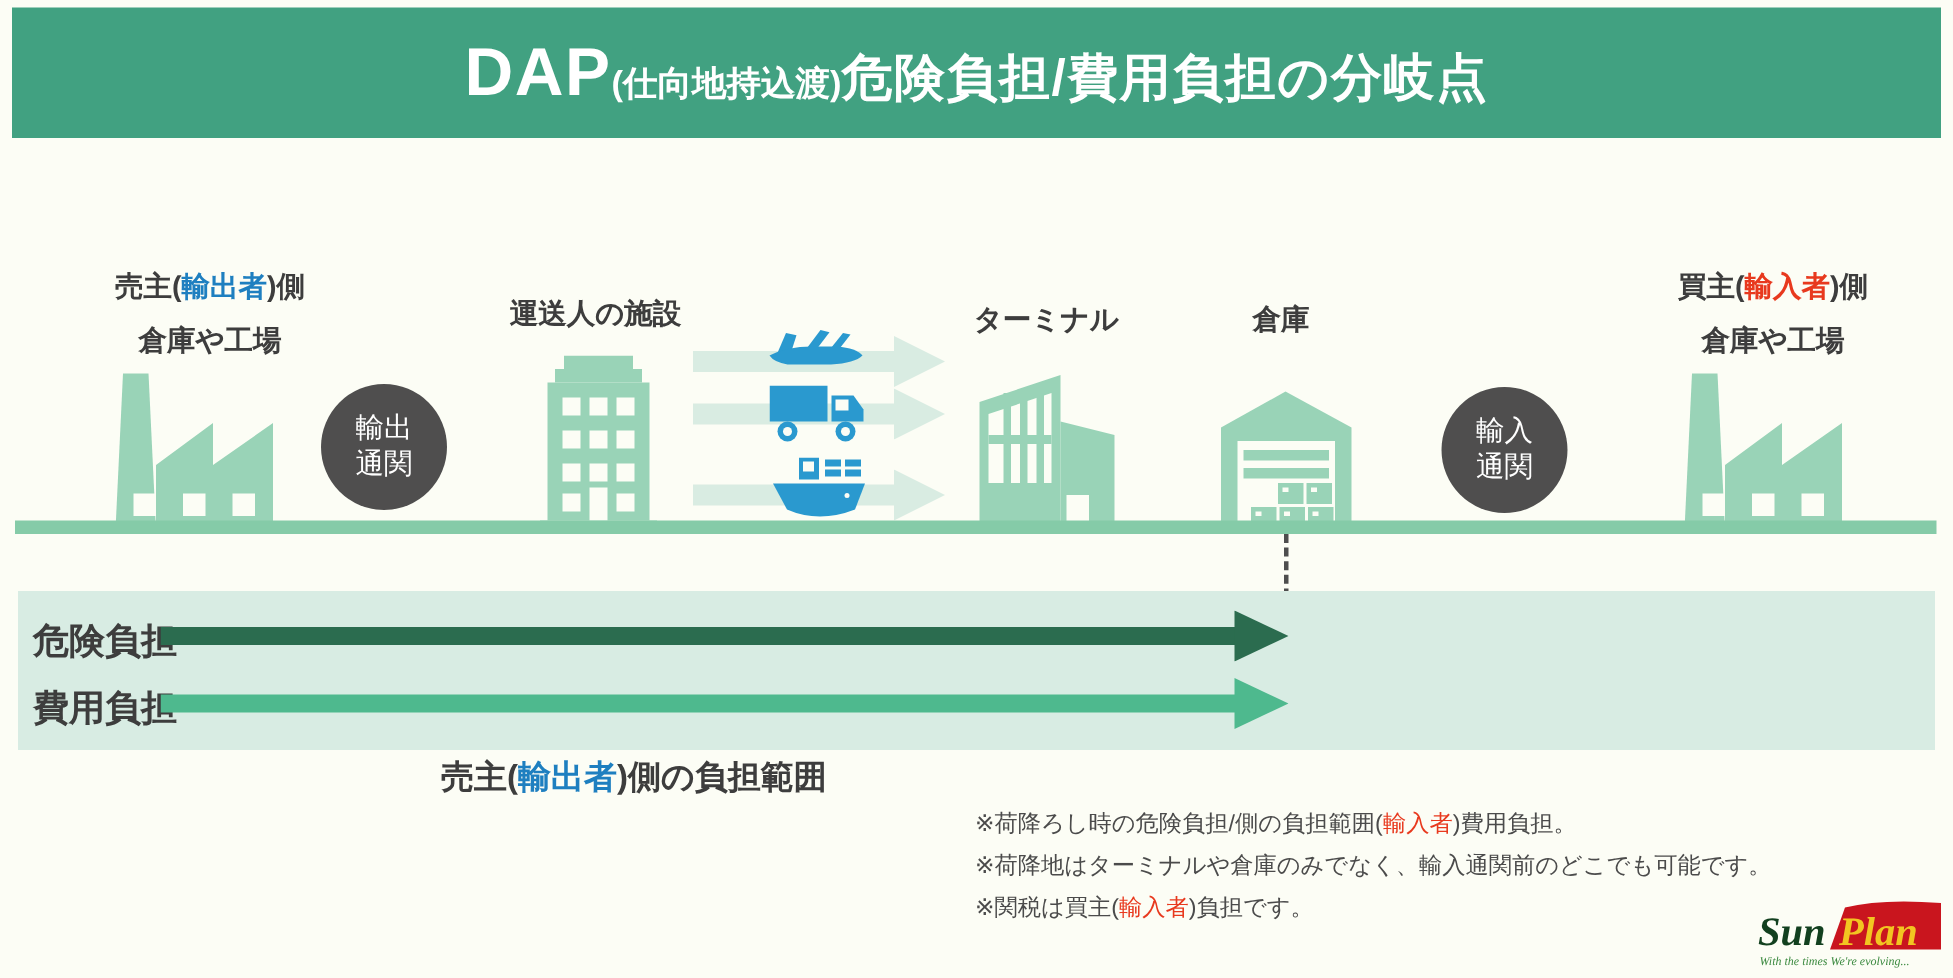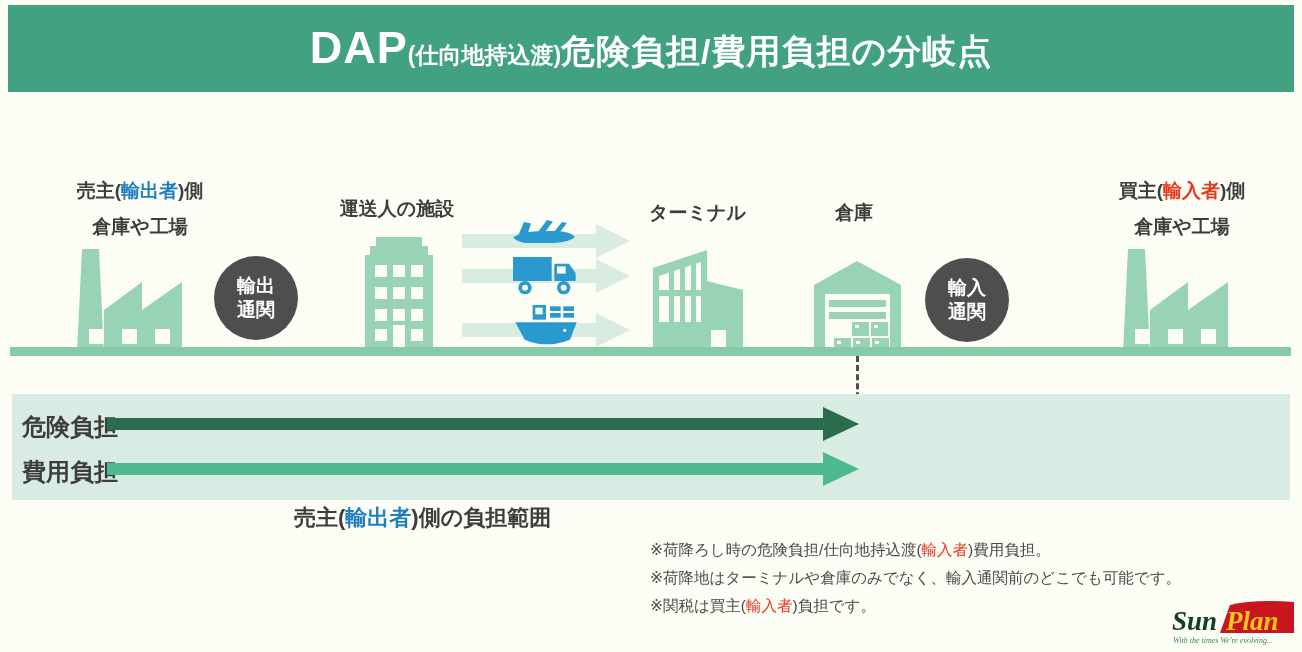--- a/index.html
+++ b/index.html
@@ -17,21 +17,21 @@
   .t-rest { font-size:34px; letter-spacing:1px; }
 
   
   .node-label { position:absolute; text-align:center; font-weight:bold; font-size:19px;
                 color:var(--text-dark,#3d3d3d); white-space:nowrap; }
   .em-blue { color:var(--blue-text,#1e7fc0); }
   .em-red  { color:var(--red-text,#e8391e); }
 
   
   .customs { position:absolute; width:84px; height:84px; border-radius:50%;
-             background:var(--customs-gray,#4f4e4e); color:#ffffff; font-weight:bold;
+             background:var(--customs-gray,#4f4e4e); color:#ffffff; font-weight:normal;
              font-size:19px; line-height:24px; display:flex; flex-direction:column;
              align-items:center; justify-content:center; text-align:center; }
 
   .ground { position:absolute; left:10px; top:347px; width:1281px; height:9px;
             background:var(--ground-green,#85cba8); }
   .dash-line { position:absolute; left:856px; top:356px; height:142px; width:0;
                border-left:3px dashed #4e4e4e; }
   .panel { position:absolute; left:12px; top:394px; width:1278px; height:106px;
            background:var(--panel-green,#d8ece3); }
 
@@ -176,21 +176,21 @@
     </g>
     <g fill="#fcfdf5">
       <rect x="43" y="67" width="4" height="3"></rect>
         <rect x="62" y="67" width="4" height="3"></rect>
       <rect x="25" y="83" width="4" height="3"></rect>
         <rect x="44" y="83" width="4" height="3"></rect>
         <rect x="63" y="83" width="4" height="3"></rect>
     </g>
   </svg>
 
-  <div class="customs" style="left:925px; top:258px;">
+  <div class="customs" style="left:961px; top:258px;">
     <span>輸入</span>
     <span>通関</span>
   </div>
 
   <div class="node-label" style="left:1082px; top:178px; width:200px;">
     <span>買主(</span><span class="em-red">輸入者</span><span>)側</span>
   </div>
   <div class="node-label" style="left:1082px; top:214px; width:200px;">倉庫や工場</div>
 
   <svg class="abs" style="left:1122px; top:230px;" width="108" height="123" viewBox="0 0 108 123">
@@ -218,21 +218,21 @@
     <rect x="0" y="11" width="720" height="12" fill="var(--cost-green,#4eb98e)"></rect>
     <polygon points="716,0 752,17 716,34" fill="var(--cost-green,#4eb98e)"></polygon>
   </svg>
 
   <div class="scope-label">
     <span>売主(</span><span class="em-blue">輸出者</span><span>)側の負担範囲</span>
   </div>
 
   <div class="notes">
     <div>
-      <span>※荷降ろし時の危険負担/仕向地持込渡(</span><span class="em-red">輸入者</span><span>)費用負担。</span>
+      <span>※荷降ろし時の危険負担/側の負担範囲(</span><span class="em-red">輸入者</span><span>)費用負担。</span>
     </div>
     <div>
       <span>※荷降地はターミナルや倉庫のみでなく、輸入通関前のどこでも可能です。</span><span class="em-red"></span><span></span>
     </div>
     <div>
       <span>※関税は買主(</span><span class="em-red">輸入者</span><span>)負担です。</span>
     </div>
   </div>
 
   <svg class="abs" style="left:1166px; top:596px;" width="132" height="52" viewBox="0 0 132 52">

